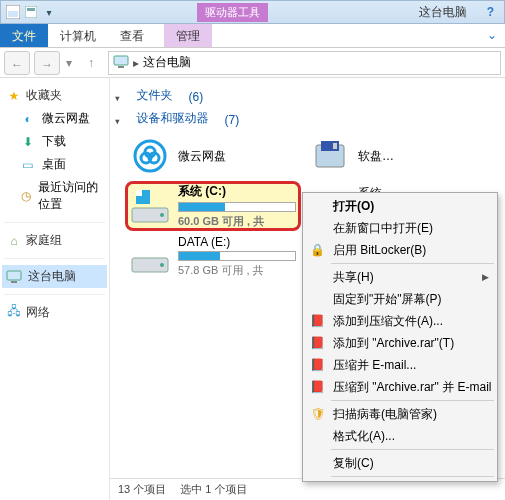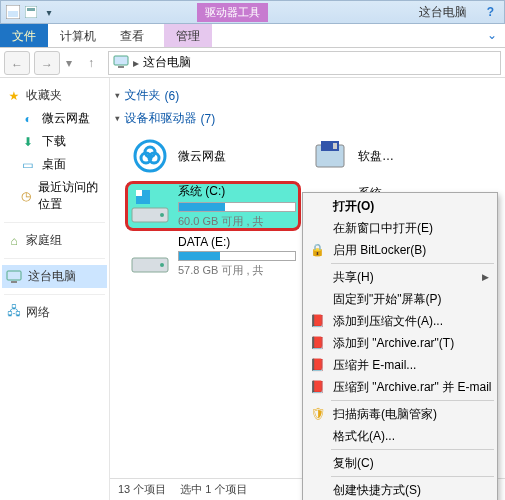--- a/index.html
+++ b/index.html
@@ -24,33 +24,33 @@
 
 .content { display:flex; height: calc(500px - 24px - 24px - 30px); }
 .sidebar { width:110px; border-right:1px solid #e5e5e5; padding:6px 2px; overflow:hidden; }
 .sidebar .group-label { display:flex; align-items:center; gap:4px; padding:3px 4px; color:#333; cursor:pointer; }
 .sidebar .item { display:flex; align-items:center; gap:6px; padding:3px 4px 3px 18px; cursor:pointer; }
 .sidebar .item.active { background:#cce5ff; }
 .sidebar .sico { width:16px; height:16px; display:inline-flex; align-items:center; justify-content:center; }
 .sidebar hr { border:none; border-top:1px solid #eee; margin:6px 2px; }
 
 .main { flex:1; padding:6px 4px; position:relative; overflow:hidden; }
-.section-header { color:#0b57a8; padding:3px 2px; display:flex; align-items:center; gap:4px; cursor:pointer; }
+.section-header { color:#0b57a8; padding:3px 2px; display:flex; align-items:flex-end; gap:16px; cursor:pointer; }
 .section-header::before { content:"▸"; font-size:9px; color:#555; transform:rotate(90deg); display:inline-block; }
 .drive-grid { display:flex; flex-wrap:wrap; gap:6px 10px; padding:4px 0 4px 14px; }
 .drive-item { width:170px; height:44px; display:flex; align-items:center; gap:8px; padding:2px; cursor:pointer; }
 .drive-item.half { width:90px; overflow:hidden; }
 .drive-icon { width:40px; height:40px; display:flex; align-items:center; justify-content:center; }
 .drive-text { flex:1; min-width:0; }
 .drive-text .name { font-size:12px; white-space:nowrap; overflow:hidden; text-overflow:ellipsis; }
 .drive-text .bar { height:10px; border:1px solid #aaa; margin:2px 0; background:#fff; position:relative; }
 .drive-text .bar::after { content:""; position:absolute; left:0; top:0; bottom:0; background:#2aa6e0; }
 .drive-text .sub { color:#777; font-size:11px; white-space:nowrap; }
 
-.drive-item.selected { background:#5eead4; outline:1px solid #7cb8e8; }
+.drive-item.selected { background:#fef9c3; outline:1px solid #7cb8e8;font-weight:bold; }
 .highlight-red { position:relative; }
 .highlight-red::after { content:""; position:absolute; inset:-3px; border:3px solid #d82a2a; border-radius:8px; pointer-events:none; }
 
 .statusbar { position:absolute; bottom:0; left:0; right:0; height:22px; border-top:1px solid #ddd; display:flex; align-items:center; padding:0 8px; gap:14px; color:#444; font-size:11px; background:#fff; }
 
 .context-menu { position:absolute; left:302px; top:192px; width:196px; background:#f4f4f4; border:1px solid #a9a9a9; box-shadow:2px 3px 6px rgba(0,0,0,.25); padding:2px; }
 .context-menu .mi { display:flex; align-items:center; height:22px; padding:0 18px 0 28px; position:relative; cursor:pointer; white-space:nowrap; }
 .context-menu .mi .mico { position:absolute; left:4px; width:18px; height:18px; display:flex; align-items:center; justify-content:center; font-size:12px; }
 .context-menu .mi .arrow { position:absolute; right:6px; font-size:9px; color:#555; }
 .context-menu .sep { height:1px; background:#cfcfcf; margin:2px 1px 2px 26px; }
@@ -301,17 +301,14 @@
     <span>扫描病毒(电脑管家)</span>
   </div>
   <div class="mi">
       <span>格式化(A)...</span>
     </div>
   <div class="sep"></div>
   <div class="mi">
       <span>复制(C)</span>
     </div>
   <div class="sep"></div>
-  <div class="mi">
-      <span>创建快捷方式(S)</span>
-    </div>
 
 </div>
 
 </body></html>

